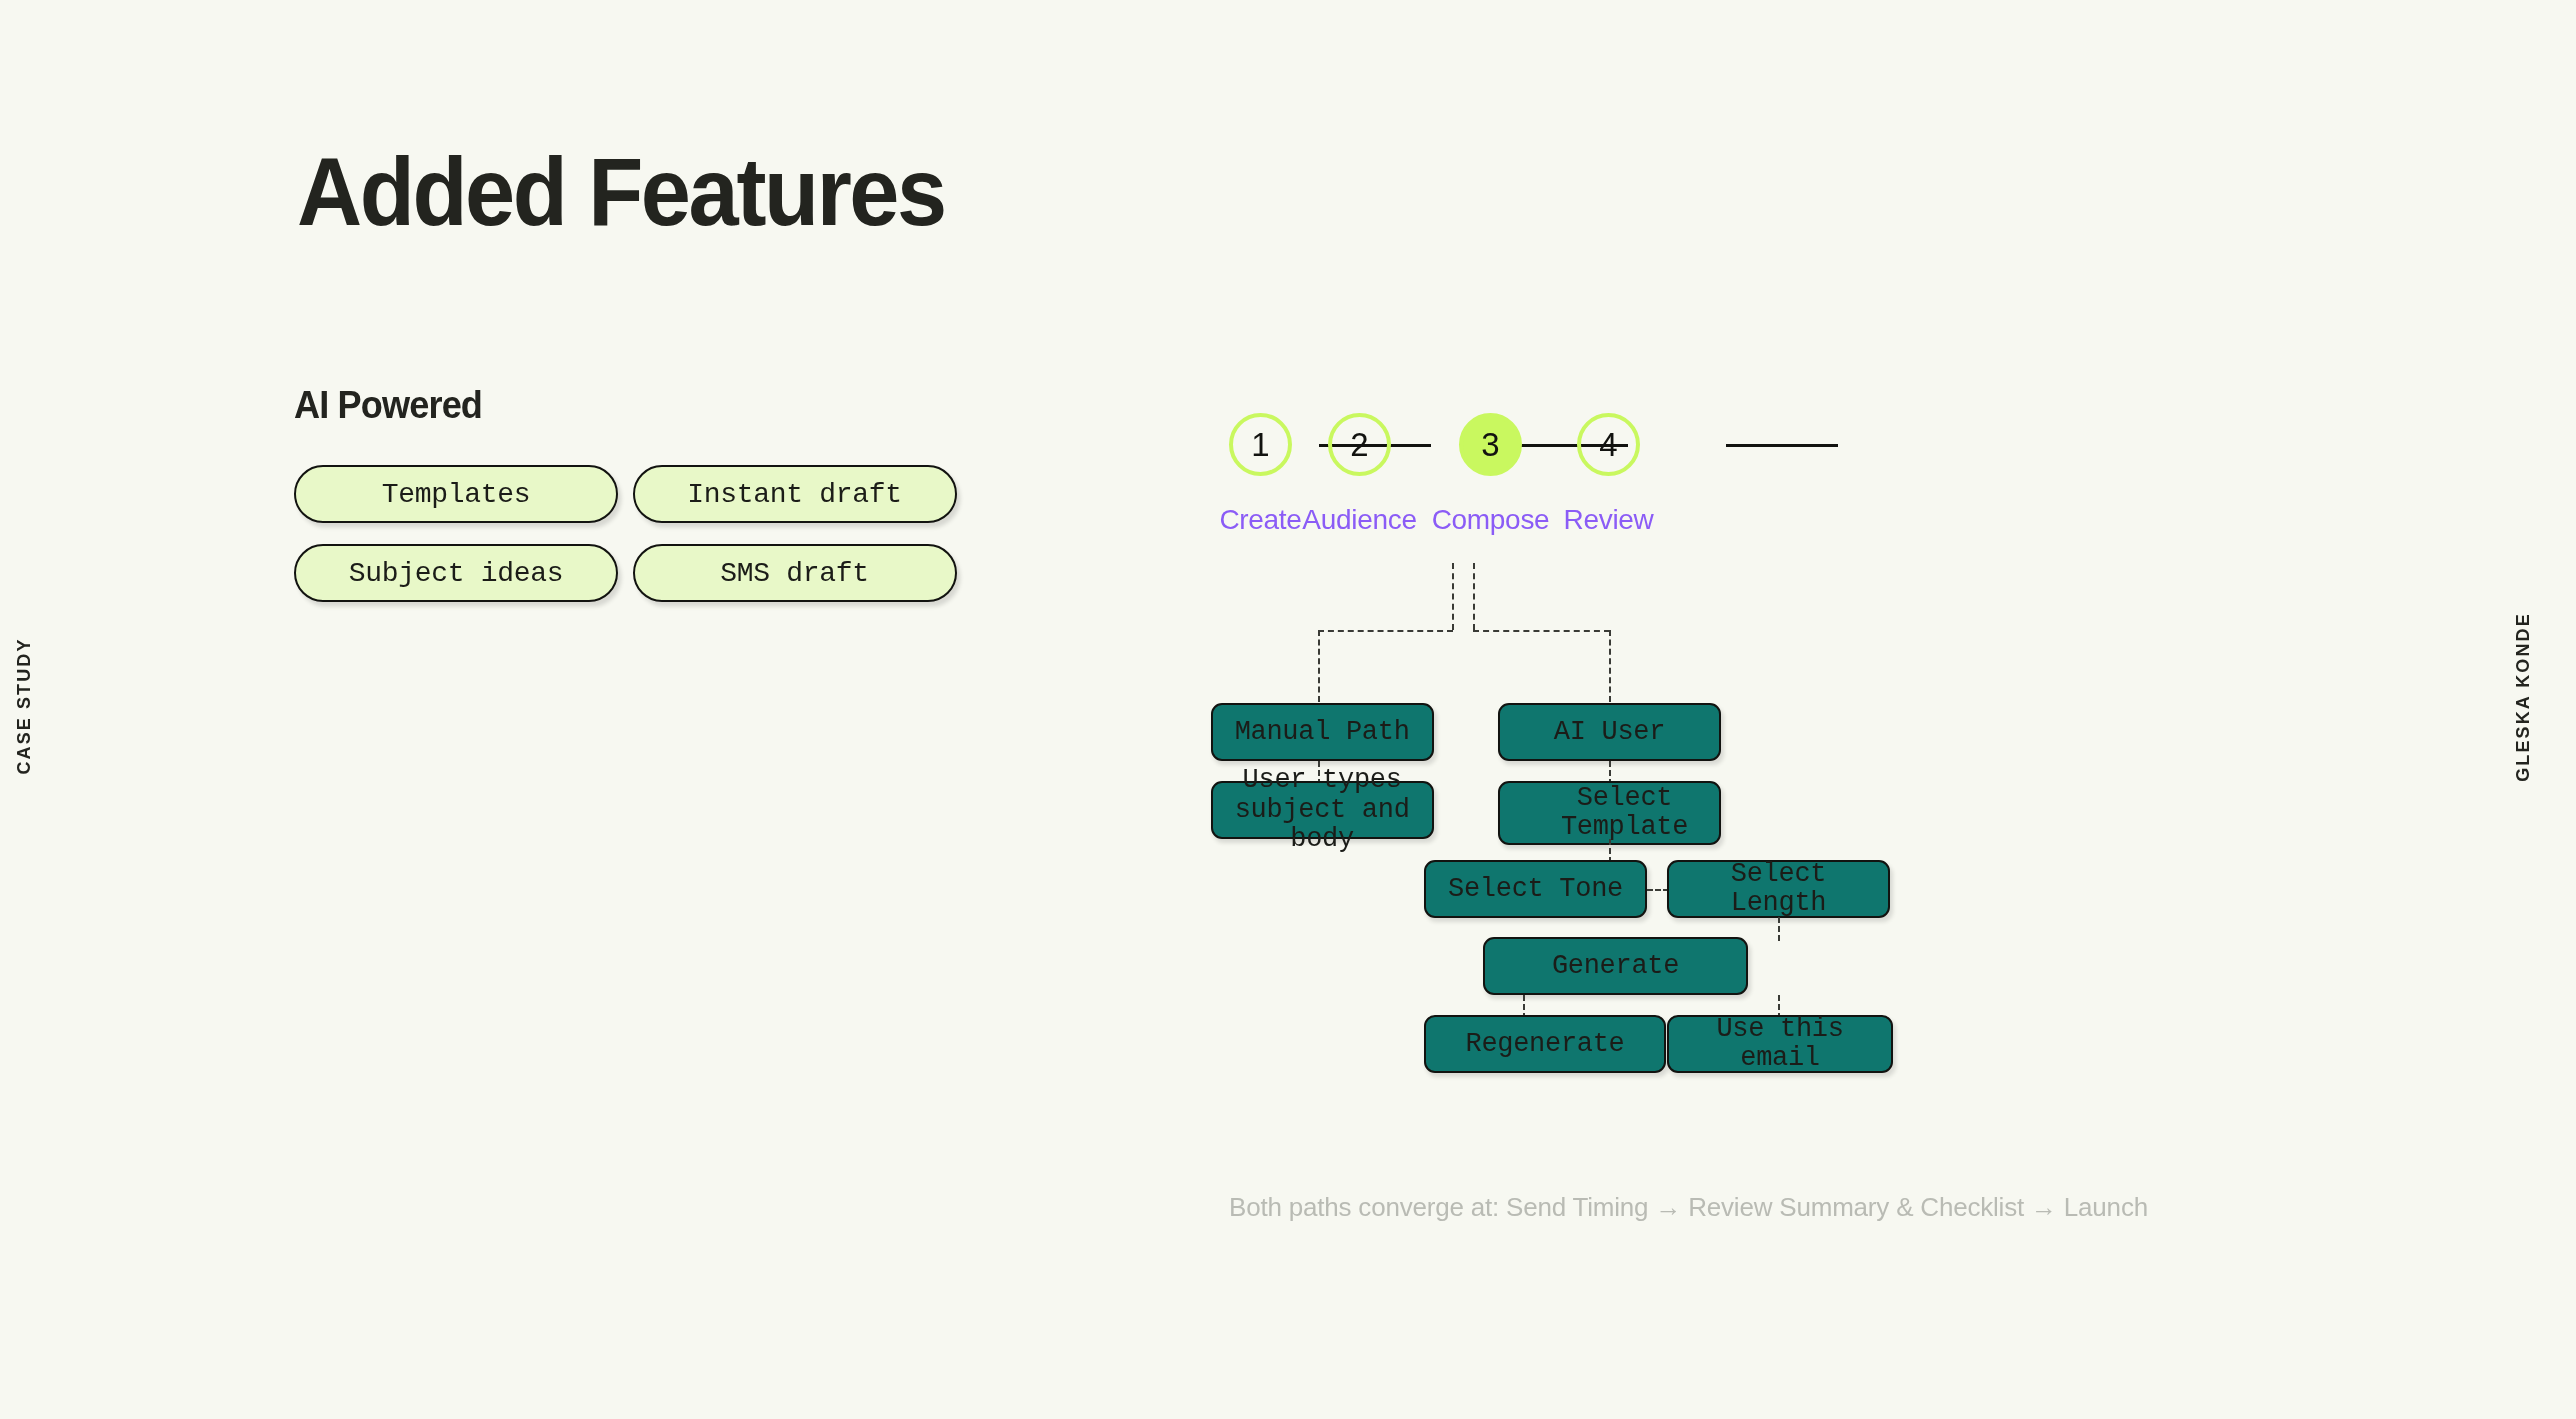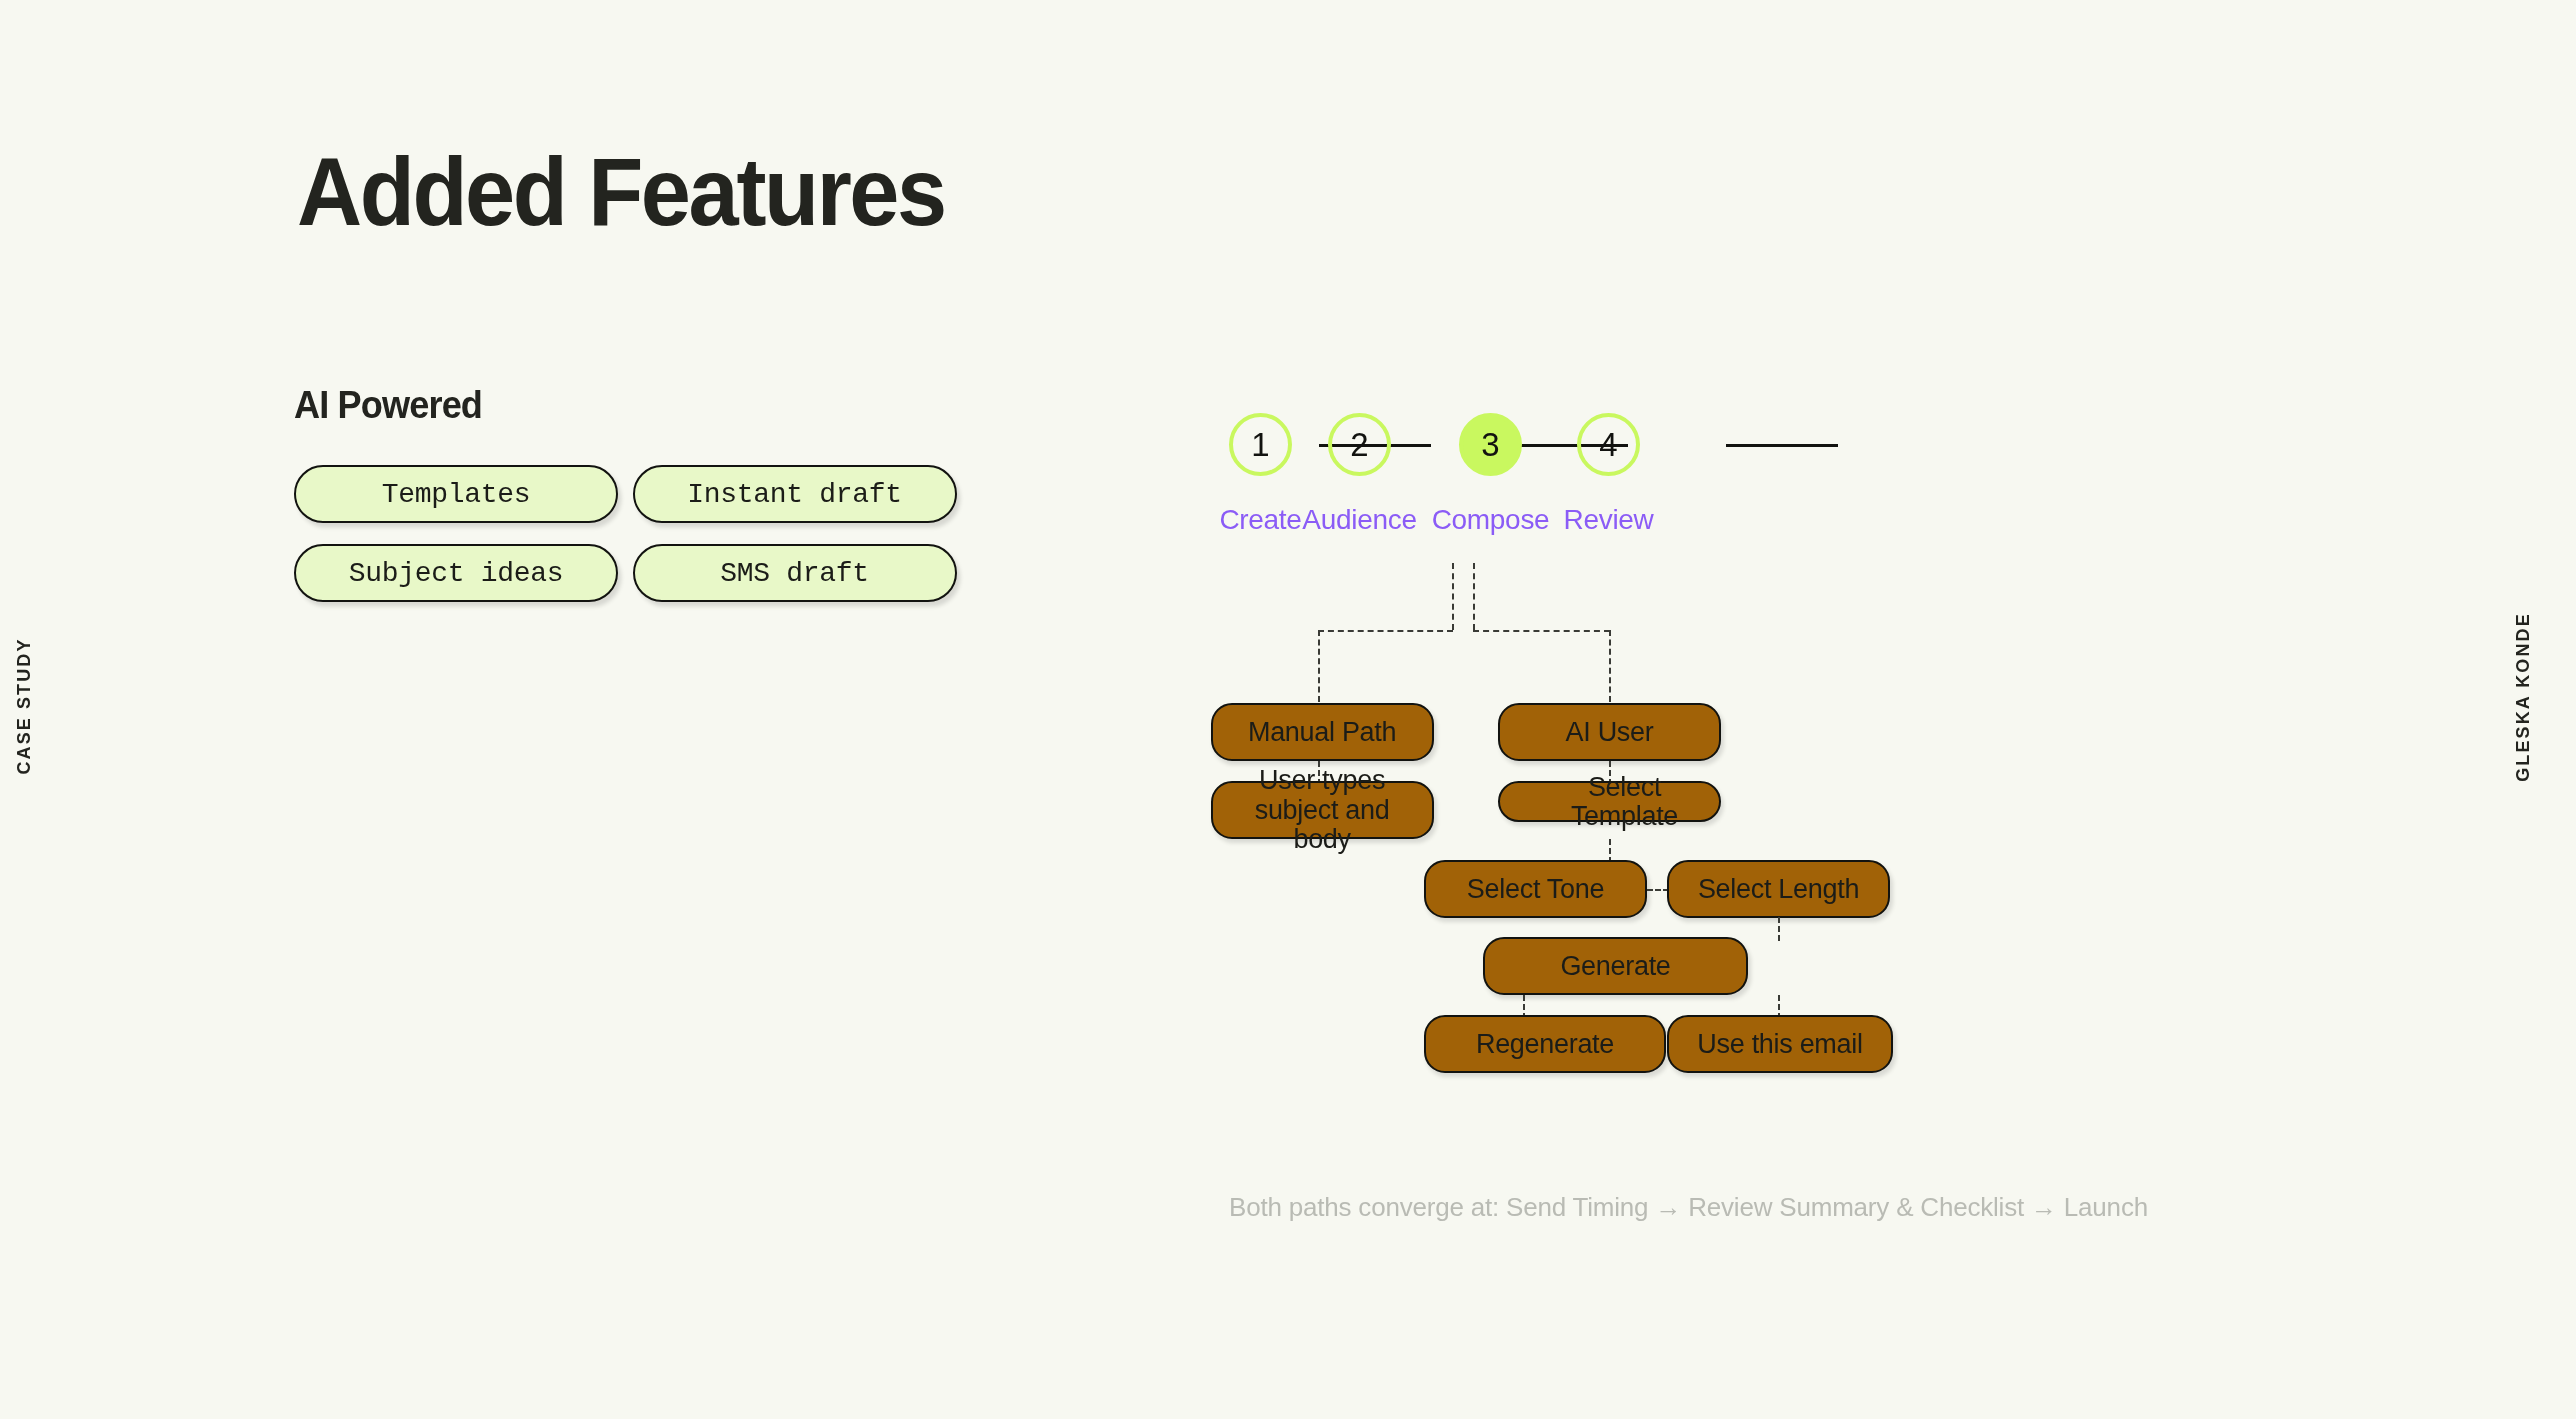--- a/index.html
+++ b/index.html
@@ -156,33 +156,34 @@
 
   
   #flow {
     position: relative;
     height: 460px;
     margin-top: 9.2px;
   }
   .node {
     position: absolute;
     box-sizing: border-box;
-    background: #a16207;
+    background: #0f766e;
     border: 2px solid #121310;
-    border-radius: 21px;
+    border-radius: 11px;
     display: flex;
     align-items: center;
     justify-content: center;
     text-align: center;
     font-size: 27px;
     letter-spacing: -0.3px;
     color: #1b1c18;
     box-shadow: 2.6px 4px 4px rgba(0,0,0,0.12);
     line-height: 1.08;
     padding: 0 12px;
+    font-family: Liberation Mono, monospace;
   }
   .dash-v {
     position: absolute;
     width: 0;
     border-left: 2px dashed #3a3b36;
   }
   .dash-h {
     position: absolute;
     height: 0;
     border-top: 2px dashed #3a3b36;
@@ -259,21 +260,21 @@
       <div class="dash-v" style="left:244px; top:2.6px; height:67px;"></div>
       <div class="dash-h" style="left:244px; top:70px; width:137px;"></div>
       <div class="dash-v" style="left:380px; top:70px; height:72px;"></div>
 
       <div class="node" style="left:-18.4px; top:143px; width:223px; height:58px;">Manual Path</div>
       <div class="dash-v" style="left:89px; top:201px; height:24px;"></div>
       <div class="node" style="left:-18.4px; top:221px; width:223px; height:58px;">User types subject and body</div>
 
       <div class="node" style="left:269px; top:143px; width:223px; height:58px;">AI User</div>
       <div class="dash-v" style="left:380px; top:201px; height:24px;"></div>
-      <div class="node" style="left:269px; top:221px; width:223px; height:41px;padding-left:42px;">Select Template</div>
+      <div class="node" style="left:269px; top:221px; width:223px; height:64px;padding-left:42px;">Select Template</div>
 
       <div class="dash-v" style="left:380px; top:279px; height:24px;"></div>
 
       <div class="node" style="left:195px; top:300px; width:223px; height:58px;">Select Tone</div>
       <div class="dash-h" style="left:418px; top:329px; width:22.3px;"></div>
       <div class="node" style="left:438px; top:300px; width:223px; height:58px;">Select Length</div>
 
       <div class="dash-v" style="left:549px; top:357px; height:24px;"></div>
       <div class="node" style="left:254px; top:377px; width:265px; height:58px;">Generate</div>
 

